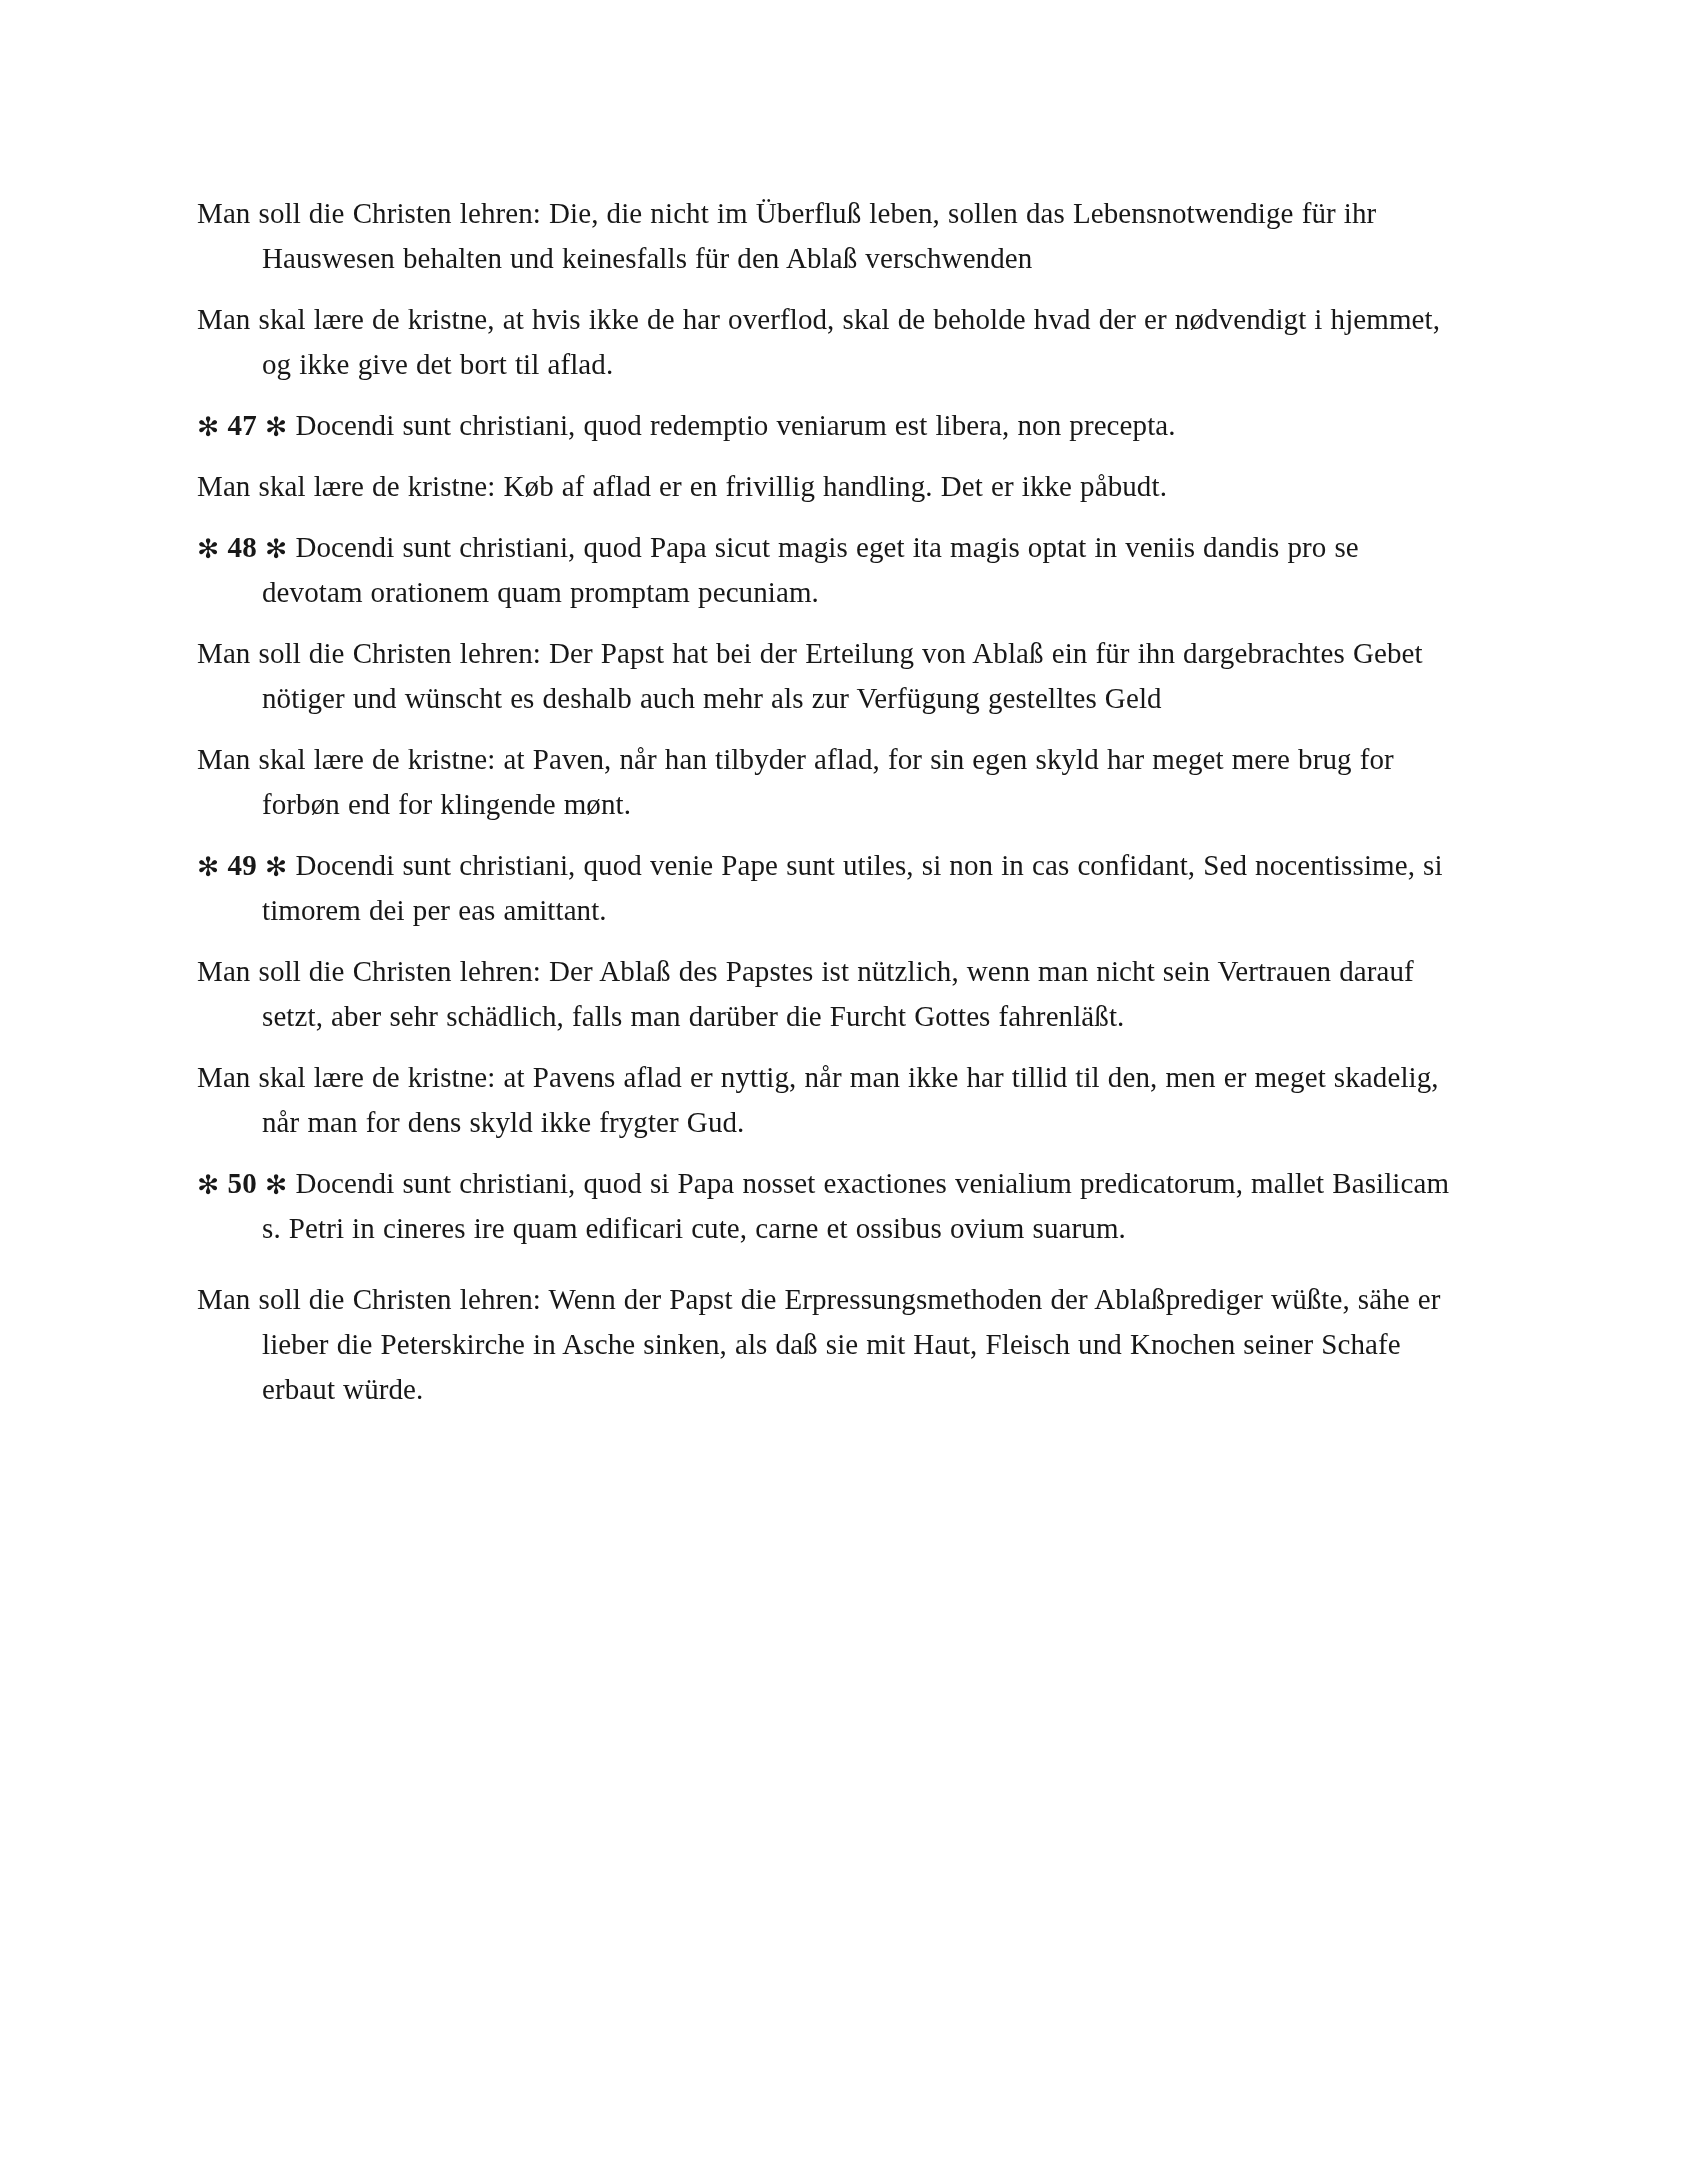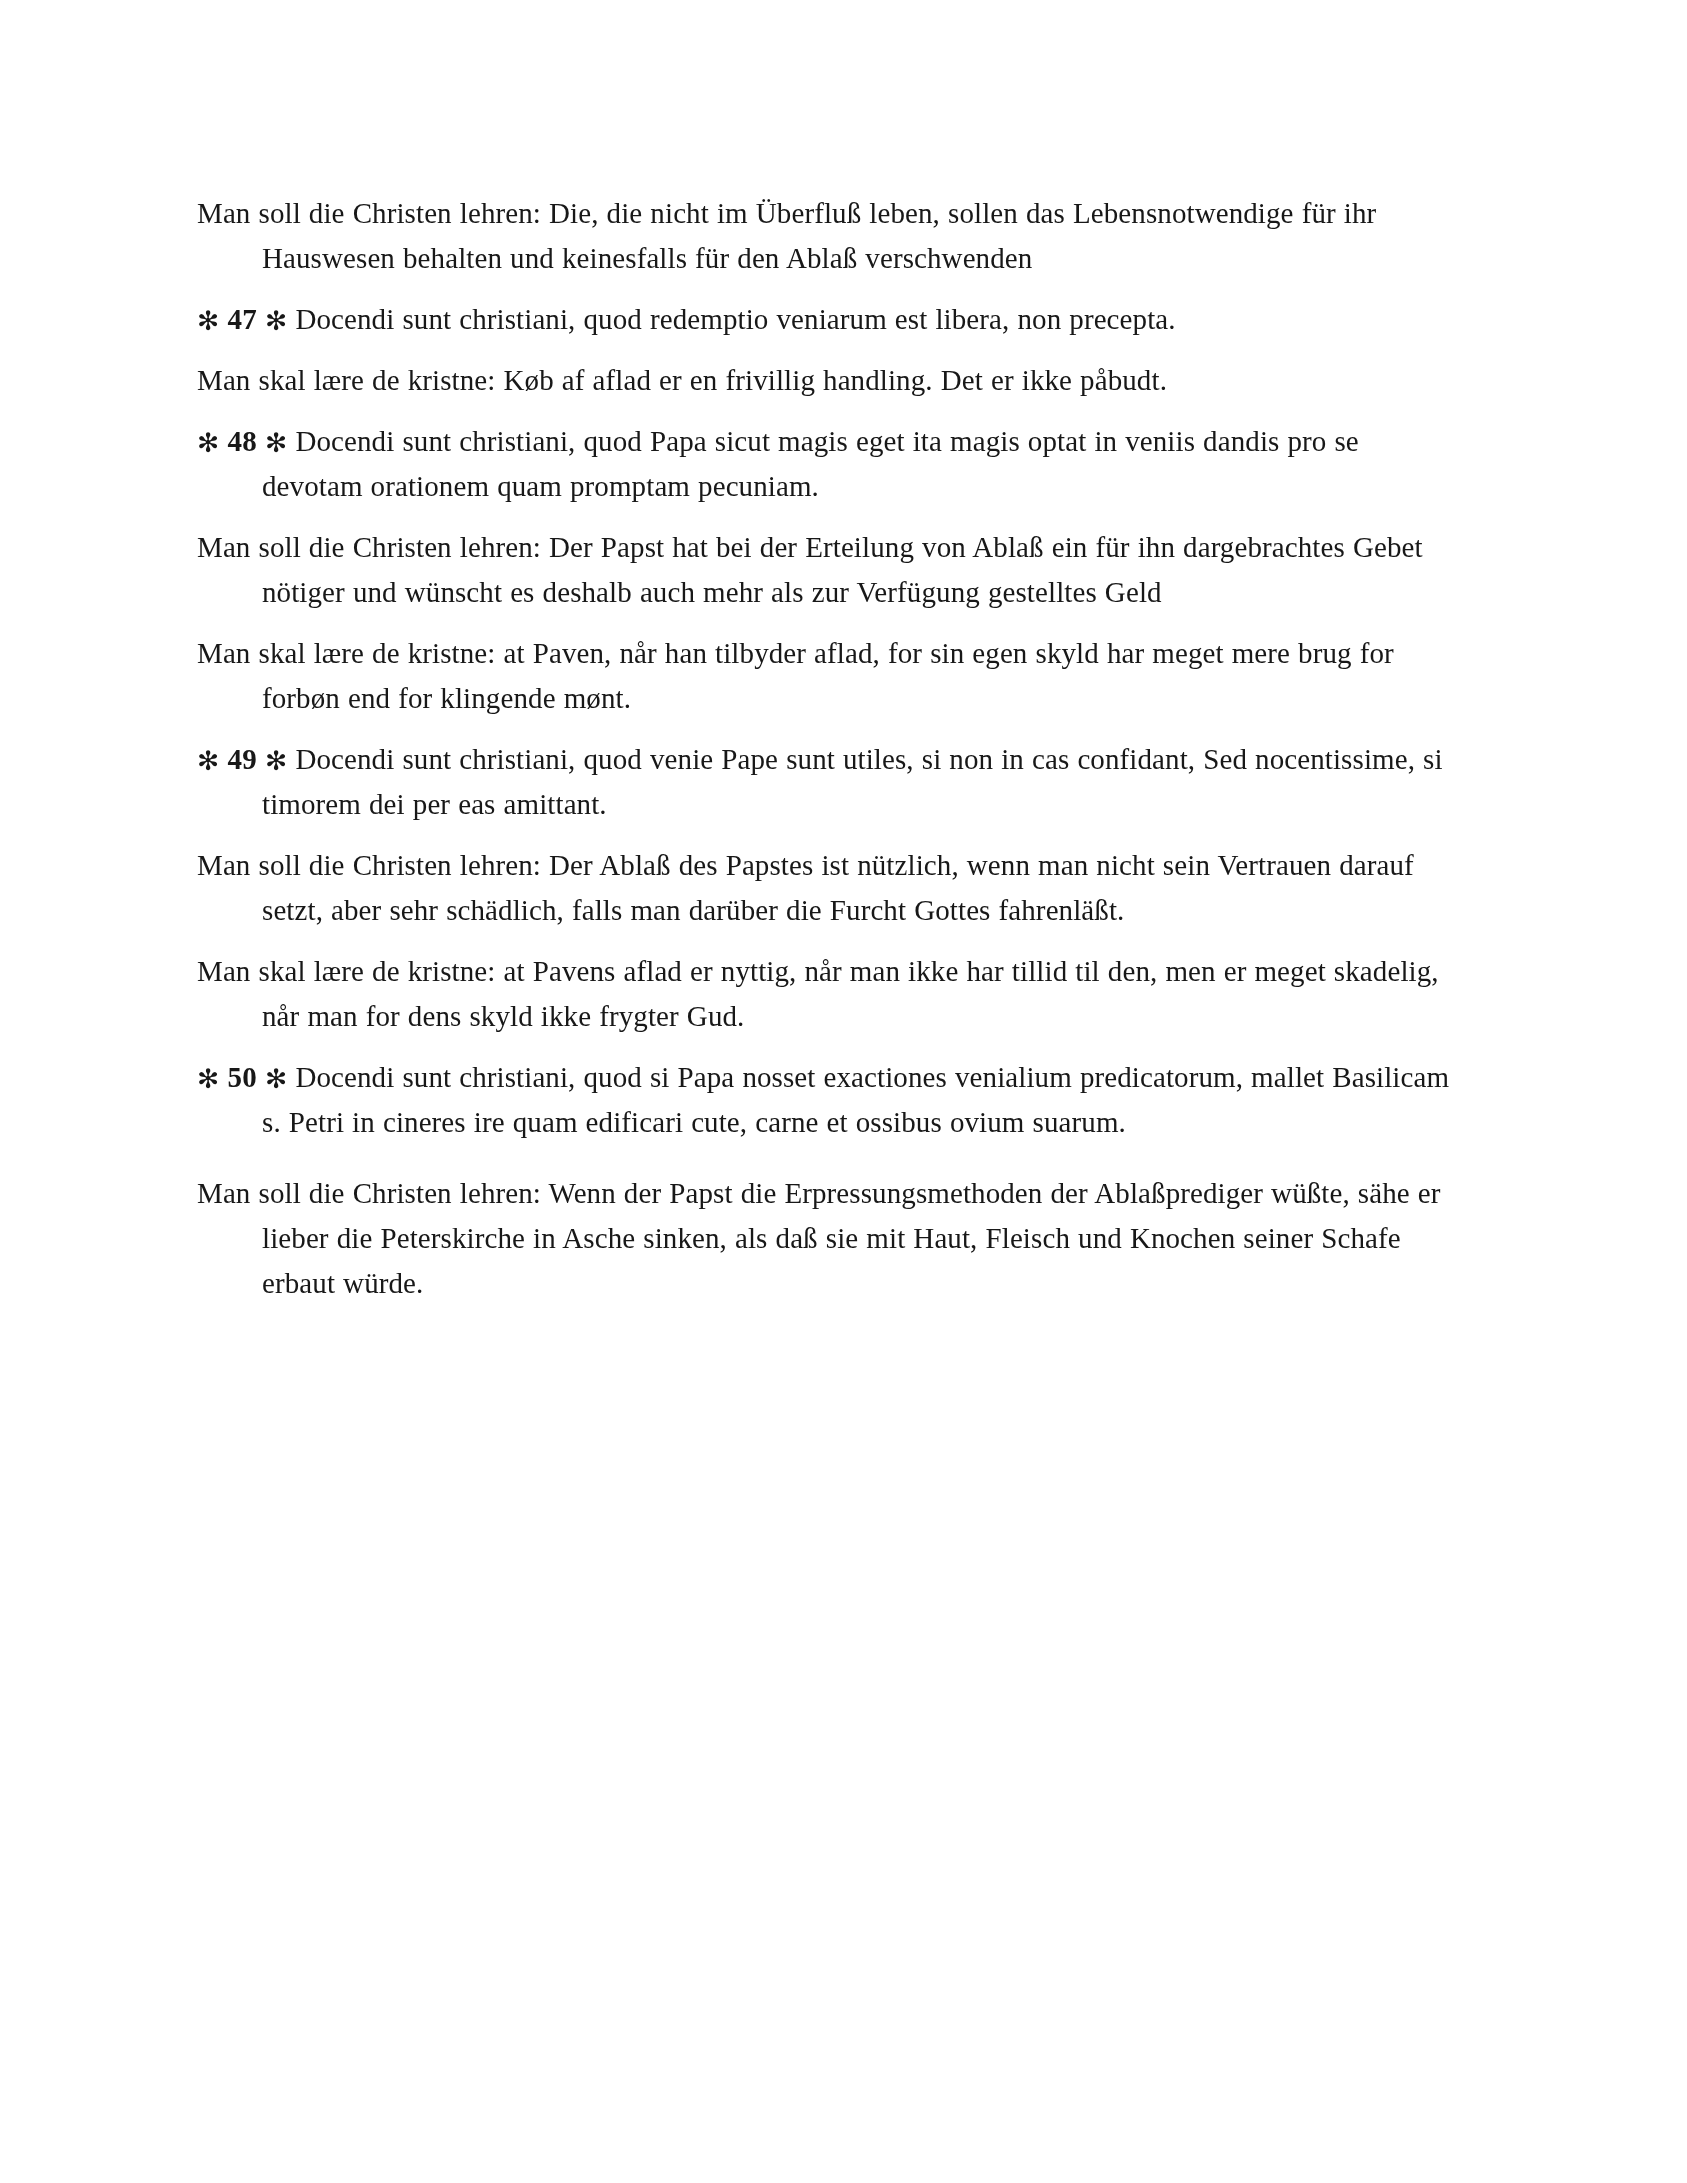--- a/index.html
+++ b/index.html
@@ -73,20 +73,21 @@
 </style>
 </head>
 <body>
 
 <div class="page">
 
   <div class="textblock">
 
     <p class="para">Man soll die Christen lehren: Die, die nicht im Überfluß leben, sollen das Lebensnotwendige für ihr Hauswesen behalten und keinesfalls für den Ablaß verschwenden</p>
 
+    <p class="para">Man skal lære de kristne, at hvis ikke de har overflod, skal de beholde hvad der er nødvendigt i hjemmet, og ikke give det bort til aflad.</p>
 
     <p class="para thesis"><span class="marker"><span class="ast">✻</span> <span class="num">47</span> <span class="ast">✻</span></span> <span class="body">Docendi sunt christiani, quod redemptio veniarum est libera, non precepta.</span></p>
 
 
     <p class="para">Man skal lære de kristne: Køb af aflad er en frivillig handling. Det er ikke påbudt.</p>
 
     <p class="para thesis"><span class="marker"><span class="ast">✻</span> <span class="num">48</span> <span class="ast">✻</span></span> <span class="body">Docendi sunt christiani, quod Papa sicut magis eget ita magis optat in veniis dandis pro se devotam orationem quam promptam pecuniam.</span></p>
 
     <p class="para">Man soll die Christen lehren: Der Papst hat bei der Erteilung von Ablaß ein für ihn dargebrachtes Gebet nötiger und wünscht es deshalb auch mehr als zur Verfügung gestelltes Geld</p>
 

